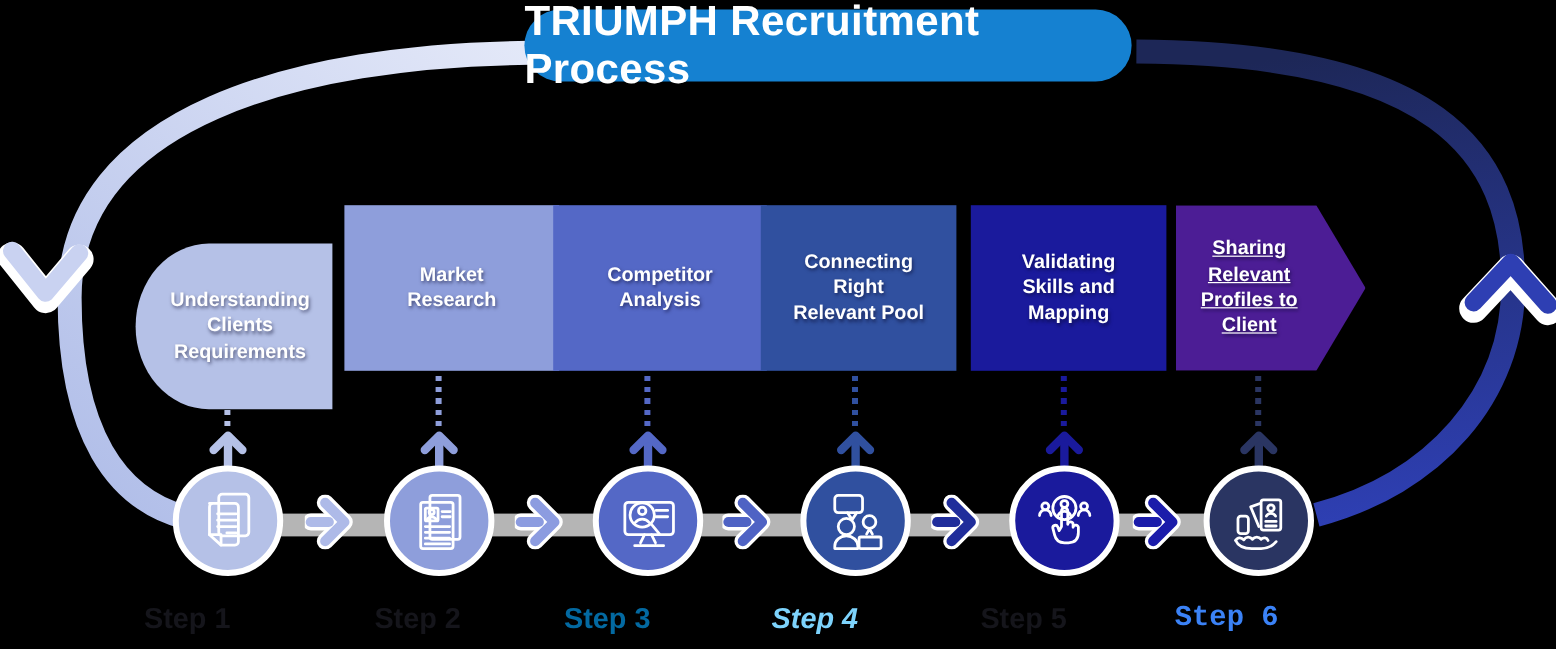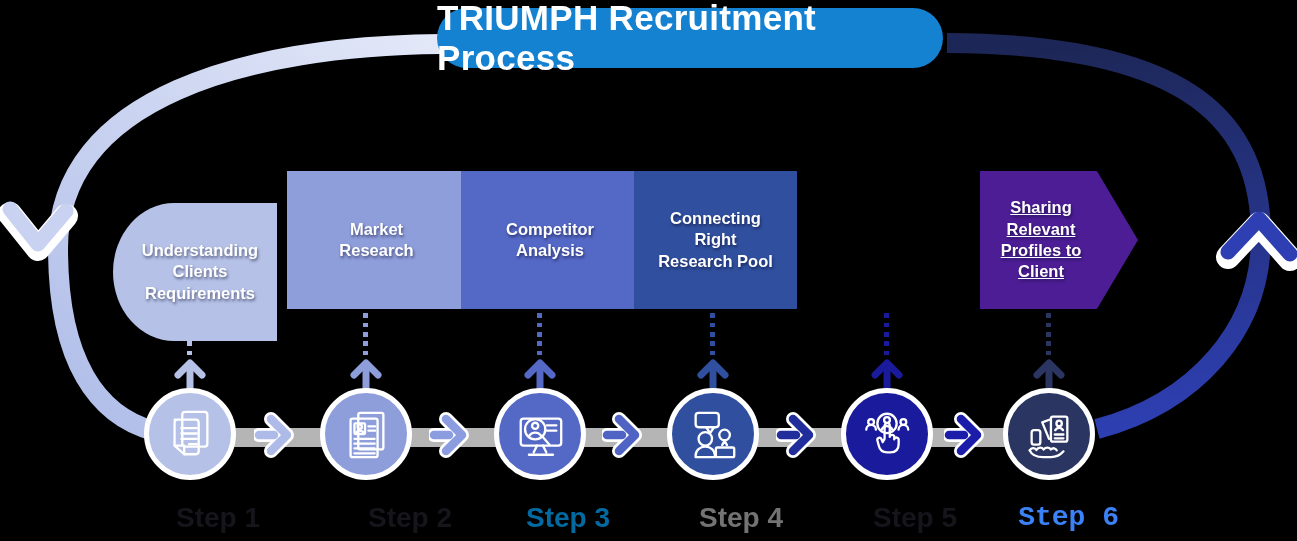--- a/index.html
+++ b/index.html
@@ -38,21 +38,21 @@
   .chev{position:absolute;top:412px;z-index:3;}
   .a1{left:254px}.a2{left:429px}.a3{left:602px}.a4{left:776px}.a5{left:944px}
 
   
   .circle{position:absolute;top:388px;width:82px;height:82px;border-radius:50%;border:5px solid #fff;
           display:flex;align-items:center;justify-content:center;z-index:4;}
   .c1{left:144px}.c2{left:320px}.c3{left:494px}.c4{left:667px}.c5{left:841px}.c6{left:1003px}
   .icon{stroke:#fff;fill:none;stroke-width:2.4;stroke-linecap:round;stroke-linejoin:round;}
 
   
-  .slabel{position:absolute;top:502px;width:140px;text-align:right;font-weight:bold;font-size:28px;z-index:3;}
+  .slabel{position:absolute;top:502px;width:140px;text-align:left;font-weight:bold;font-size:24px;z-index:3;}
   .l1{left:120px}.l2{left:312px}.l3{left:470px}.l4{left:643px}.l5{left:817px}.l6{left:979px}
 </style>
 </head>
 <body>
 
 <div class="canvas">
 
   <svg class="loop-svg" width="1297" height="541" viewBox="0 0 1297 541">
     <defs>
       <linearGradient id="gl" x1="440" y1="44" x2="120" y2="430" gradientUnits="userSpaceOnUse">
@@ -82,21 +82,24 @@
 
   <div class="box b1" style="background-color: rgb(181, 193, 231);">Understanding
 Clients
 Requirements</div>
   <div class="box b2" style="background-color: rgb(142, 158, 219);">Market
 Research</div>
   <div class="box b3" style="background-color: rgb(84, 104, 198);">Competitor
 Analysis</div>
   <div class="box b4" style="background-color: rgb(48, 80, 159);">Connecting
 Right
-Research Pool</div>
+Relevant Pool</div>
+  <div class="box b5" style="background-color: rgb(26, 26, 156);">Validating
+Skills and
+Mapping</div>
   <div class="box b6" style="background-color: #4c1d95; text-decoration: underline;">Sharing
 Relevant
 Profiles to
 Client</div>
 
   <div class="dots d1" style="color: rgb(181, 193, 231);"></div>
   <div class="dots d2" style="color: rgb(142, 158, 219);"></div>
   <div class="dots d3" style="color: rgb(84, 104, 198);"></div>
   <div class="dots d4" style="color: rgb(48, 80, 159);"></div>
   <div class="dots d5" style="color: rgb(26, 26, 156);"></div>
@@ -244,17 +247,17 @@
       <path d="M34 28.5 h9 M34 32.5 h9"></path>
       <rect x="10" y="24" width="9" height="15" rx="2.5"></rect>
       <path d="M8 45 c1.5 -3 5 -3 7 -0.5 c2 -3 5.5 -3 7.5 -0.5 c2 -2.5 5.5 -2.5 7.5 0 c2 -2 5 -1.5 6 1"></path>
       <path d="M8 45 q3 7 14 7 h8 q8 0 13 -6"></path>
     </svg>
   </div>
 
   <div class="slabel l1" style="color: rgb(21, 21, 27);">Step 1</div>
   <div class="slabel l2" style="color: rgb(21, 21, 27);">Step 2</div>
   <div class="slabel l3" style="color: #0369a1;">Step 3</div>
-  <div class="slabel l4" style="color: #737373;">Step 4</div>
+  <div class="slabel l4" style="color: #7dd3fc; font-style: italic;">Step 4</div>
   <div class="slabel l5" style="color: rgb(21, 21, 27);">Step 5</div>
   <div class="slabel l6" style="color: #3b82f6; font-family: Liberation Mono, monospace;">Step 6</div>
 
 </div>
 
 </body></html>

